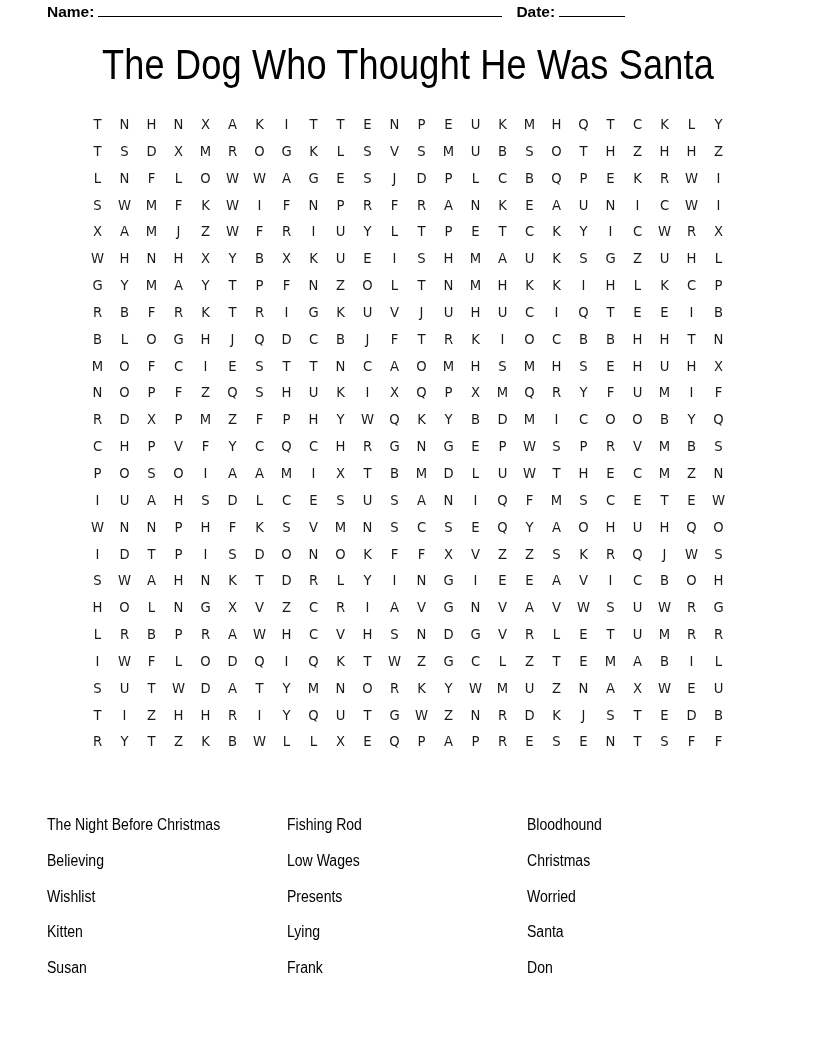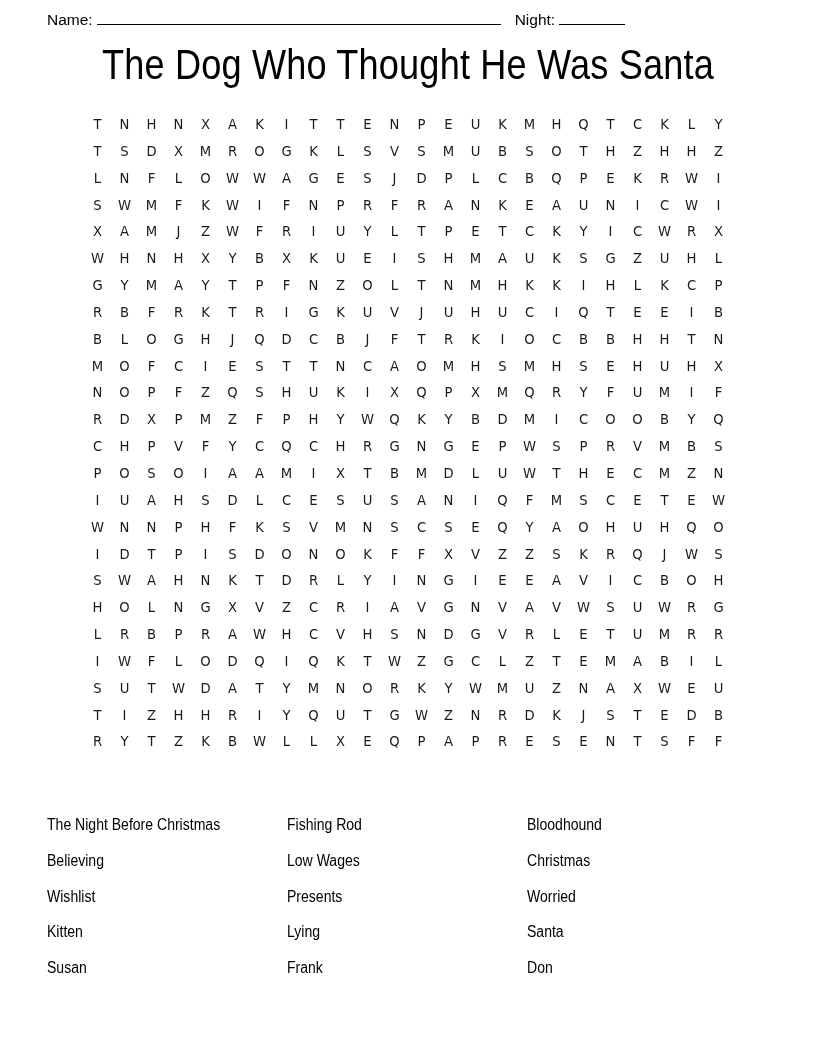--- a/index.html
+++ b/index.html
@@ -18,22 +18,23 @@
 
   
   .header-row {
     position: absolute;
     top: 0px;
     left: 0px;
     width: 816px;
     height: 28px;
     display: flex;
     align-items: baseline;
-    padding-top: 12px;
+    padding-top: 4px;
     box-sizing: border-box;
+    font-weight: bold;
   }
   .name-label,
   .date-label {
     font-family: "Liberation Sans", sans-serif;
     font-size: 15.5px;
     line-height: 16px;
     white-space: pre;
   }
   .name-label { margin-left: 47px; }
   .date-label { margin-left: 14px; }
@@ -105,21 +106,21 @@
     transform-origin: left center;
     color: #000000;
   }
 </style>
 </head>
 <body>
 
 <div class="header-row">
   <span class="name-label">Name:</span>
   <span class="rule rule-name"></span>
-  <span class="date-label">Night:</span>
+  <span class="date-label">Date:</span>
   <span class="rule rule-date"></span>
 </div>
 
 <div class="puzzle-title">The Dog Who Thought He Was Santa</div>
 
 <div class="grid">
     <div class="grid-cell">T</div>
     <div class="grid-cell">N</div>
     <div class="grid-cell">H</div>
     <div class="grid-cell">N</div>

